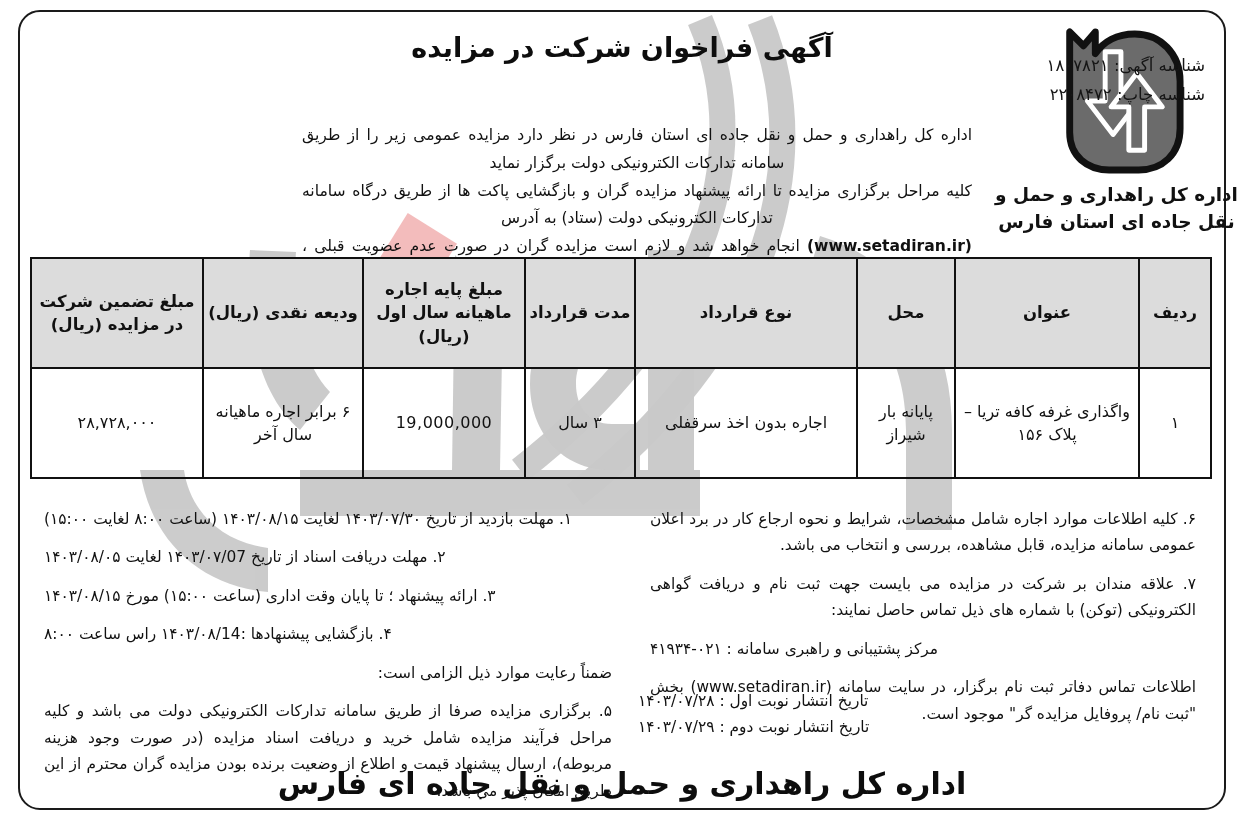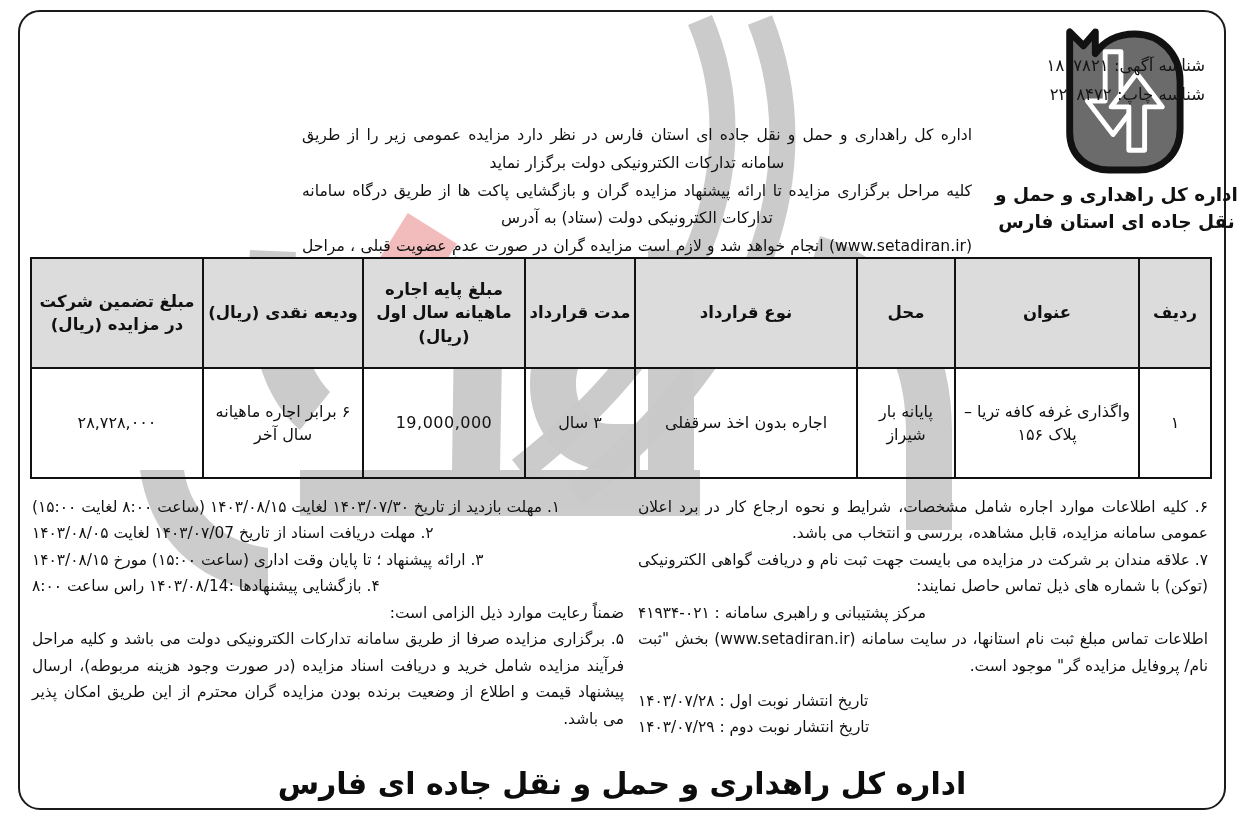--- a/index.html
+++ b/index.html
@@ -95,21 +95,21 @@
     right: 272px;
     top: 122px;
     width: 670px;
     text-align: justify;
     text-align-last: center;
     font-size: 15.6px;
     line-height: 1.78;
     color: #111;
   }
   .intro .last { text-align: center; }
-  .ltr { direction: ltr; unicode-bidi: isolate; display: inline-block; }
+  .ltr { direction: ltr; unicode-bidi: isolate; display: inline-block; font-weight: bold; }
 
   
   table.bid {
     position: absolute;
     right: 32px;
     top: 257px;
     width: 1180px;
     border-collapse: collapse;
     table-layout: fixed;
   }
@@ -138,21 +138,21 @@
   
   .notes {
     position: absolute;
     top: 494px;
     font-size: 15.4px;
     line-height: 1.72;
     color: #111;
   }
   .notes-right { right: 620px; width: 592px; }
   .notes-left  { right: 36px;  width: 570px; }
-  .notes p { margin: 0; text-align: justify; text-align-last: right; }
+  .notes p { margin: 12px; text-align: justify; text-align-last: right; }
   .notes p.rtl-end { text-align-last: left; }
 
   .pubdates {
     position: absolute;
     right: 36px;
     top: 688px;
     width: 570px;
     font-size: 15.4px;
     line-height: 1.72;
     color: #111;
@@ -203,20 +203,21 @@
         <path d="M 22 8 L 22 110 C 22 134 40 148 62 148 L 92 148
                  C 116 148 134 132 134 106 L 134 58
                  C 134 30 114 10 88 10 C 70 10 56 18 48 30
                  L 48 8 L 36 22 L 22 8 Z" fill="#6b6b6b" stroke="#111" stroke-width="7" stroke-linejoin="round"></path>
         <path d="M 58 28 L 58 78 L 40 78 L 66 112 L 92 78 L 74 78 L 74 28 Z" fill="#6b6b6b" stroke="#ffffff" stroke-width="5" stroke-linejoin="round"></path>
         <path d="M 82 128 L 82 84 L 64 84 L 90 50 L 116 84 L 98 84 L 98 128 Z" fill="#6b6b6b" stroke="#ffffff" stroke-width="5" stroke-linejoin="round"></path>
       </svg>
       <div class="logo-caption">اداره کل راهداری و حمل و نقل جاده ای استان فارس</div>
     </div>
 
+    <div class="doc-title">آگهی فراخوان شرکت در مزایده</div>
 
     <div class="ids">
       <div>شناسه آگهی: ۱۸۰۷۸۲۱</div>
       <div>شناسه چاپ: ۲۲۰۸۴۷۲</div>
     </div>
 
     <div class="intro">
       <div>اداره کل راهداری و حمل و نقل جاده ای استان فارس در نظر دارد مزایده عمومی زیر را از طریق سامانه تدارکات الکترونیکی دولت برگزار نماید</div>
       <div>کلیه مراحل برگزاری مزایده تا ارائه پیشنهاد مزایده گران و بازگشایی پاکت ها از طریق درگاه سامانه تدارکات الکترونیکی دولت (ستاد) به آدرس</div>
       <div>
@@ -269,21 +270,21 @@
       <p class="rtl-end">۳. ارائه پیشنهاد ؛ تا پایان وقت اداری (ساعت ۱۵:۰۰) مورخ ۱۴۰۳/۰۸/۱۵</p>
       <p class="rtl-end">۴. بازگشایی پیشنهادها :۱۴۰۳/۰۸/14 راس ساعت ۸:۰۰</p>
       <p>ضمناً رعایت موارد ذیل الزامی است:</p>
       <p>۵. برگزاری مزایده صرفا از طریق سامانه تدارکات الکترونیکی دولت می باشد و کلیه مراحل فرآیند مزایده شامل خرید و دریافت اسناد مزایده (در صورت وجود هزینه مربوطه)، ارسال پیشنهاد قیمت و اطلاع از وضعیت برنده بودن مزایده گران محترم از این طریق امکان پذیر می باشد.</p>
     </div>
 
     <div class="notes notes-left">
       <p>۶. کلیه اطلاعات موارد اجاره شامل مشخصات، شرایط و نحوه ارجاع کار در برد اعلان عمومی سامانه مزایده، قابل مشاهده، بررسی و انتخاب می باشد.</p>
       <p>۷. علاقه مندان بر شرکت در مزایده می بایست جهت ثبت نام و دریافت گواهی الکترونیکی (توکن) با شماره های ذیل تماس حاصل نمایند:</p>
       <p class="rtl-end">مرکز پشتیبانی و راهبری سامانه : ۰۲۱-۴۱۹۳۴</p>
-      <p>اطلاعات تماس مبلغ ثبت نام استانها، در سایت سامانه (www.setadiran.ir) بخش "ثبت نام/ پروفایل مزایده گر" موجود است.</p>
+      <p>اطلاعات تماس دفاتر ثبت نام برگزار، در سایت سامانه (www.setadiran.ir) بخش "ثبت نام/ پروفایل مزایده گر" موجود است.</p>
     </div>
 
     <div class="pubdates">
       <div>تاریخ انتشار نوبت اول : ۱۴۰۳/۰۷/۲۸</div>
       <div>تاریخ انتشار نوبت دوم : ۱۴۰۳/۰۷/۲۹</div>
     </div>
 
     <div class="footer">اداره کل راهداری و حمل و نقل جاده ای فارس</div>
 
   </div>

